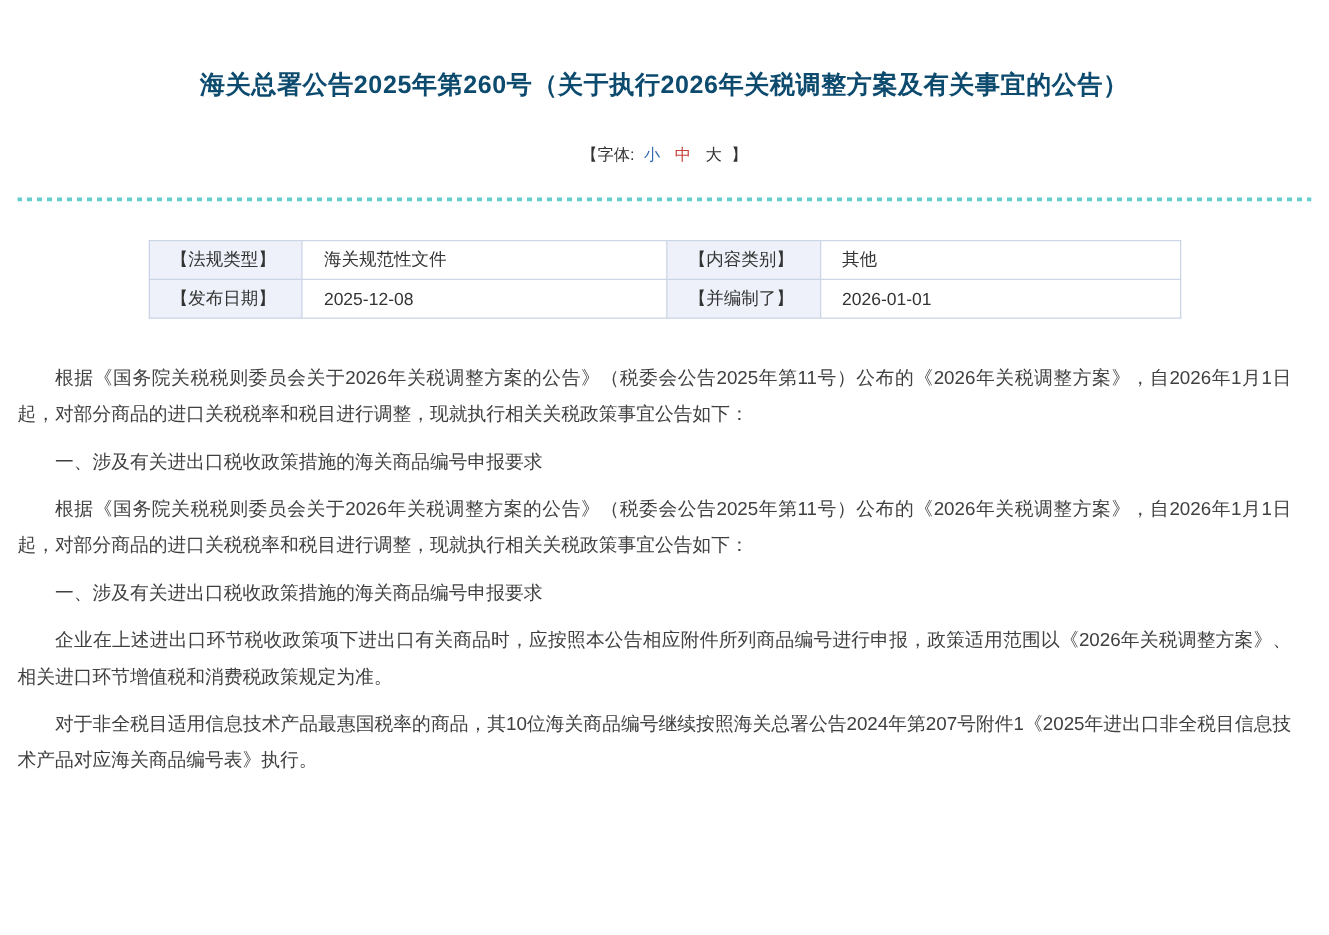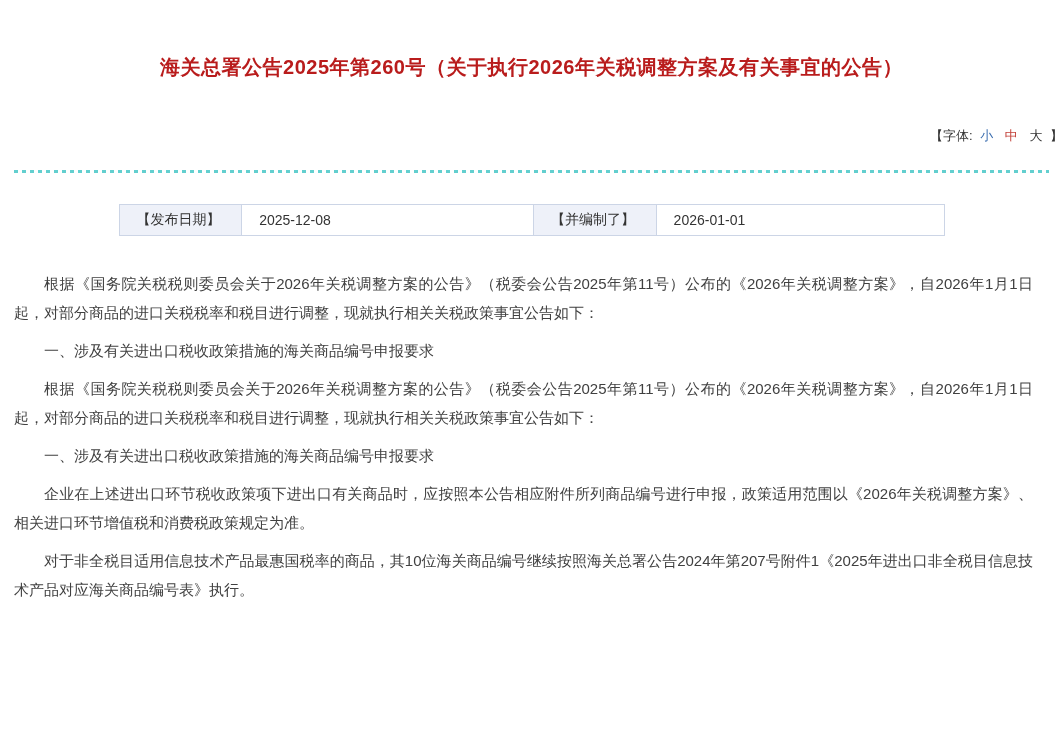--- a/index.html
+++ b/index.html
@@ -9,27 +9,27 @@
     color: #333333;
     overflow: hidden;
   }
   .page { width: 1063px; height: 748px; background: #fff; }
 
   .doc-title {
     padding-top: 54px;
     text-align: center;
     font-size: 20px;
     font-weight: bold;
-    color: #b91c1c;
+    color: #0c4a6e;
     letter-spacing: 0.5px;
   }
 
   .font-selector {
-    margin-top: 46px;
-    text-align: right;
+    margin-top: 34px;
+    text-align: center;
     font-size: 13px;
     color: #333333;
   }
   .font-selector .sz { margin: 0 4px; cursor: pointer; text-decoration: none; }
   .sz-small  { color: #3a6daf; }
   .sz-medium { color: #c4423a; }
   .sz-large  { color: #333333; }
 
   .dotted-divider {
     margin: 25px 14px 0 14px;
@@ -83,20 +83,26 @@
     <span class="sz sz-medium">中</span>
     <span class="sz sz-large">大</span>
     <span>】</span>
   </div>
 
   <div class="dotted-divider"></div>
 
   <table class="meta">
     <tbody>
       <tr>
+        <td class="lbl">【法规类型】</td>
+        <td class="val-wide">海关规范性文件</td>
+        <td class="lbl">【内容类别】</td>
+        <td class="val-narrow">其他</td>
+      </tr>
+      <tr>
         <td class="lbl">【发布日期】</td>
         <td class="val-wide">2025-12-08</td>
         <td class="lbl">【并编制了】</td>
         <td class="val-narrow">2026-01-01</td>
       </tr>
     </tbody>
   </table>
 
   <div class="body-text">
     <p>根据《国务院关税税则委员会关于2026年关税调整方案的公告》（税委会公告2025年第11号）公布的《2026年关税调整方案》，自2026年1月1日起，对部分商品的进口关税税率和税目进行调整，现就执行相关关税政策事宜公告如下：</p>

